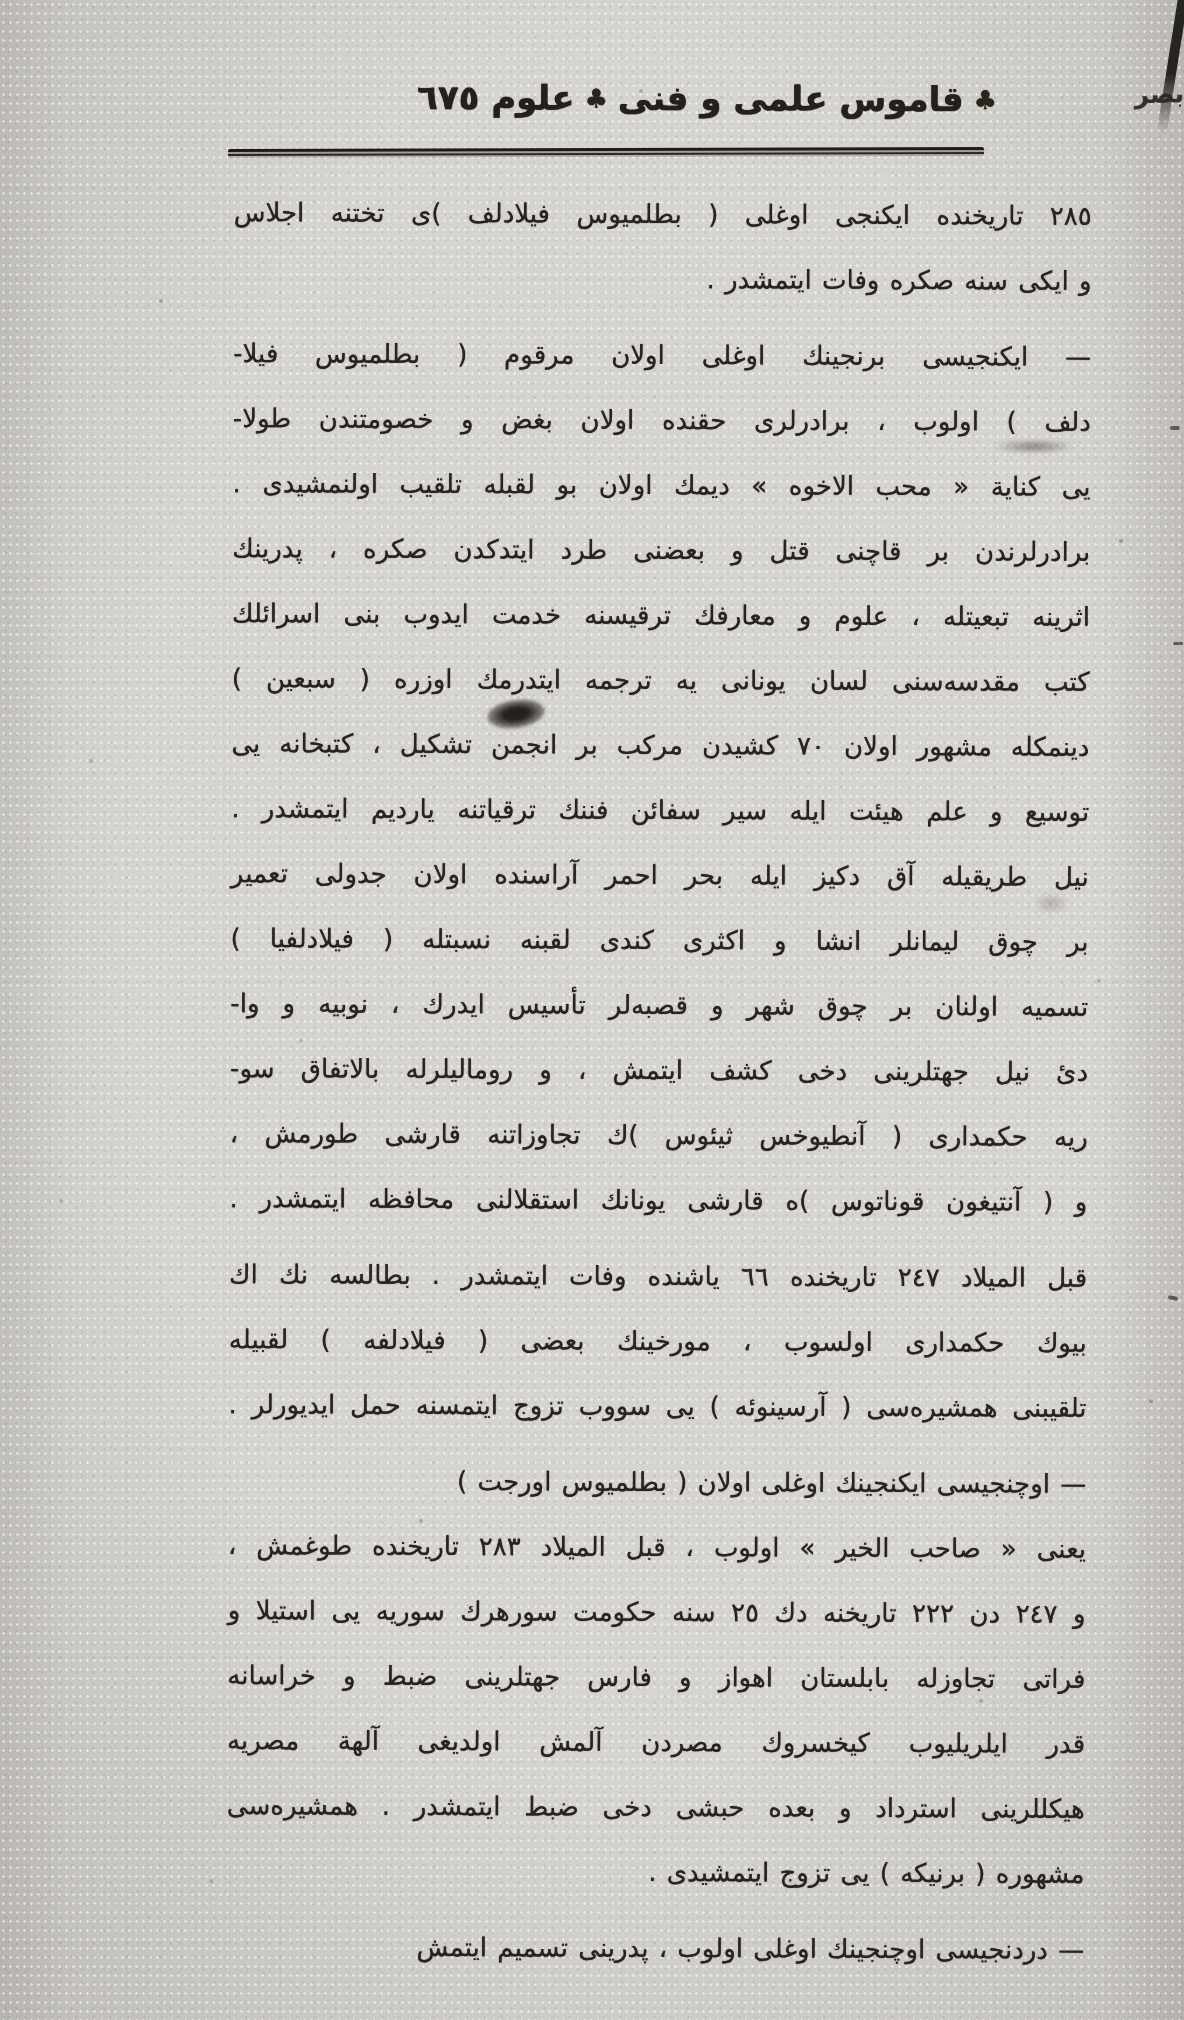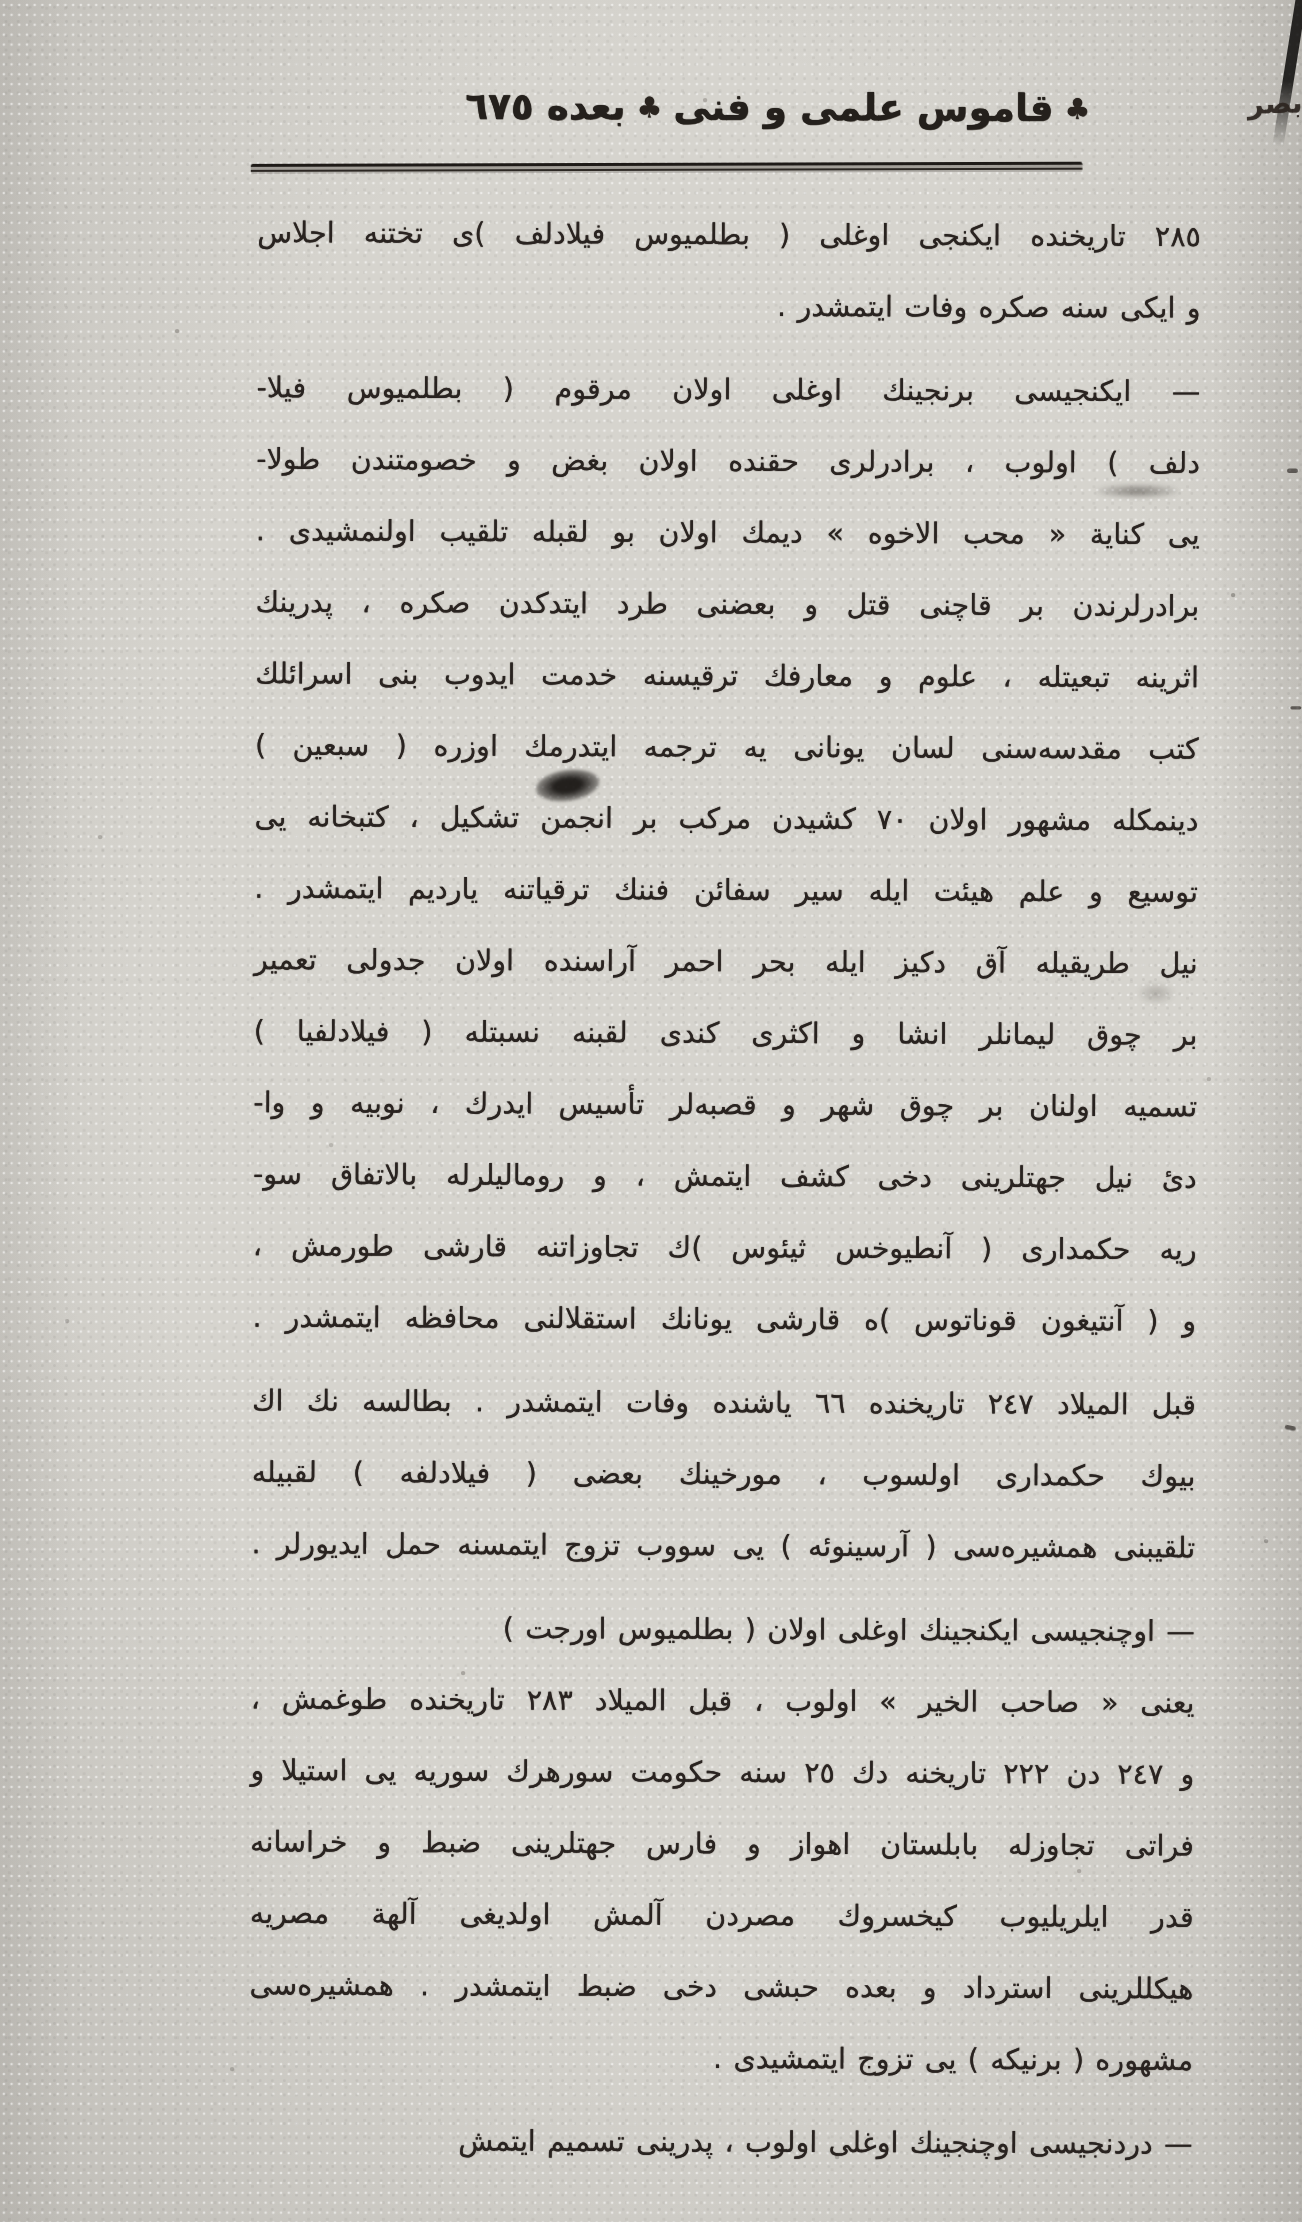--- a/index.html
+++ b/index.html
@@ -102,21 +102,21 @@
 <div class="paper"></div>
 <div class="specks"></div>
 <div class="corner-sliver"></div>
 <div class="edge-tick t1"></div>
 <div class="edge-tick t2"></div>
 <div class="edge-tick t3"></div>
 
 <div class="corner-word">بصر</div>
 
 <div class="header" dir="rtl">
-  <span class="orn">♣</span><span>قاموس علمى و فنى</span><span class="orn">♣</span><span>بعده</span>&nbsp;<span class="num">٦٧٥</span>
+  <span class="orn">♣</span><span>قاموس علمى و فنى</span><span class="orn">♣</span><span>علوم</span>&nbsp;<span class="num">٦٧٥</span>
 </div>
 
 <div class="rule"></div>
 
 <div class="column" dir="rtl" lang="ar">
   <div class="line j">٢٨٥ تاريخنده ايكنجى اوغلى ( بطلميوس فيلادلف )ى تختنه اجلاس</div>
   <div class="line s">و ايكى سنه صكره وفات ايتمشدر .</div>
   <div class="line j p">— ايكنجيسى برنجينك اوغلى اولان مرقوم ( بطلميوس فيلا-</div>
   <div class="line j">دلف ) اولوب ، برادرلرى حقنده اولان بغض و خصومتندن طولا-</div>
   <div class="line j">يى كناية « محب الاخوه » ديمك اولان بو لقبله تلقيب اولنمشيدى .</div>

